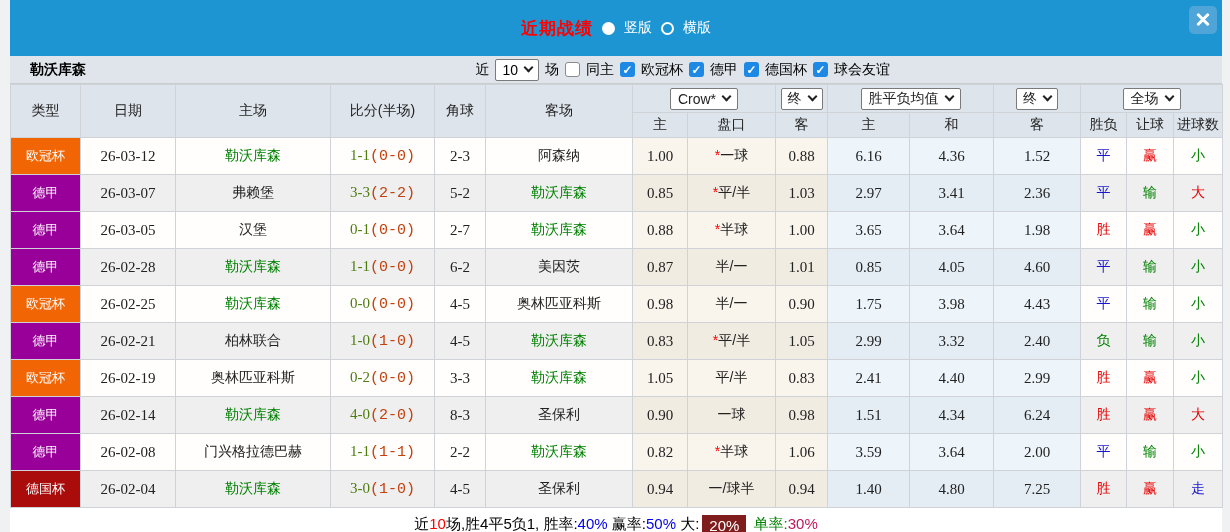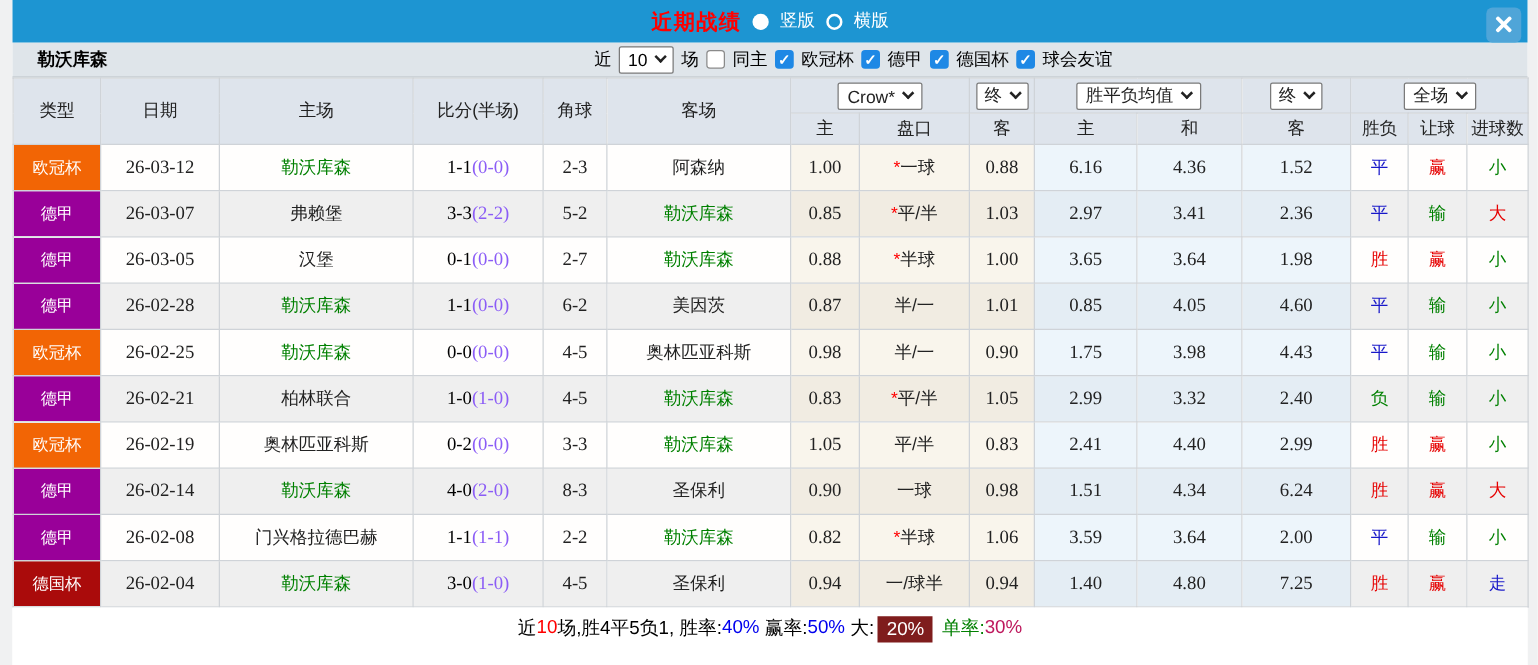--- a/index.html
+++ b/index.html
@@ -2,21 +2,21 @@
 <html><head>
 <meta charset="utf-8">
 <style>
   * { box-sizing: border-box; margin: 0; padding: 0; }
   html,body { width:1230px; height:532px; overflow:hidden; background:#f0f1f2;
               font-family:"Liberation Sans", sans-serif; }
   .widget { margin-left:10px; width:1212px; height:532px; background:#fff;
             display:flex; flex-direction:column; }
 
   
-  .topbar { height:34px; background:#1d95d2; position:relative; display:flex;
+  .topbar { height:56px; background:#1d95d2; position:relative; display:flex;
             align-items:center; justify-content:center; gap:9px; flex:0 0 auto; }
   .bar-title { color:#ff0000; font-weight:bold; font-size:17px; letter-spacing:1px; }
   .radio { width:13px; height:13px; border-radius:50%; display:inline-block; }
   .radio.filled { background:#fff; }
   .radio.empty  { border:2px solid #fff; width:13px; height:13px; }
   .radio-label { color:#fff; font-size:14px; }
   .close-btn { position:absolute; right:5px; top:6px; width:28px; height:28px;
                background:#4fa5d8; border-radius:5px; cursor:pointer; }
   .close-btn i { position:absolute; left:6px; top:12px; width:16px; height:3px;
                  background:#fff; border-radius:1px; }
@@ -43,22 +43,22 @@
   
   table { width:1212px; border-collapse:collapse; table-layout:fixed; flex:0 0 auto; }
   th, td { border:1px solid #cfd3d8; text-align:center; font-size:14px; color:#222;
            overflow:hidden; white-space:nowrap; }
   thead th { background:#dee4ec; font-weight:normal; }
   thead tr.h1 th { height:28px; }
   thead tr.h2 th { height:25px; }
   tbody td { height:37px; }
   td.num { font-family:"Liberation Serif", serif; font-size:15px; }
   td.type-cell { color:#fff; font-size:13px; }
-  .score-red { color:#000000;text-align:center; }
-  .half-score { color:#8b5cf6; }
+  .score-red { color:#4d7c0f;text-align:center; }
+  .half-score { color:#c2410c;font-family:Liberation Mono, monospace; }
   .star { color:#ff0000; }
   tr.plain td { background:#fffefd; }
   tr.zebra td { background:#efefef; }
   tr.plain td.odds { background:#f9f5ec; }
   tr.zebra td.odds { background:#f1ece2; }
   tr.plain td.avg { background:#edf5fb;margin-top:28px; }
   tr.zebra td.avg { background:#e4edf4; }
   tr.plain td.type-cell, tr.zebra td.type-cell { background:inherit; }
 
   

